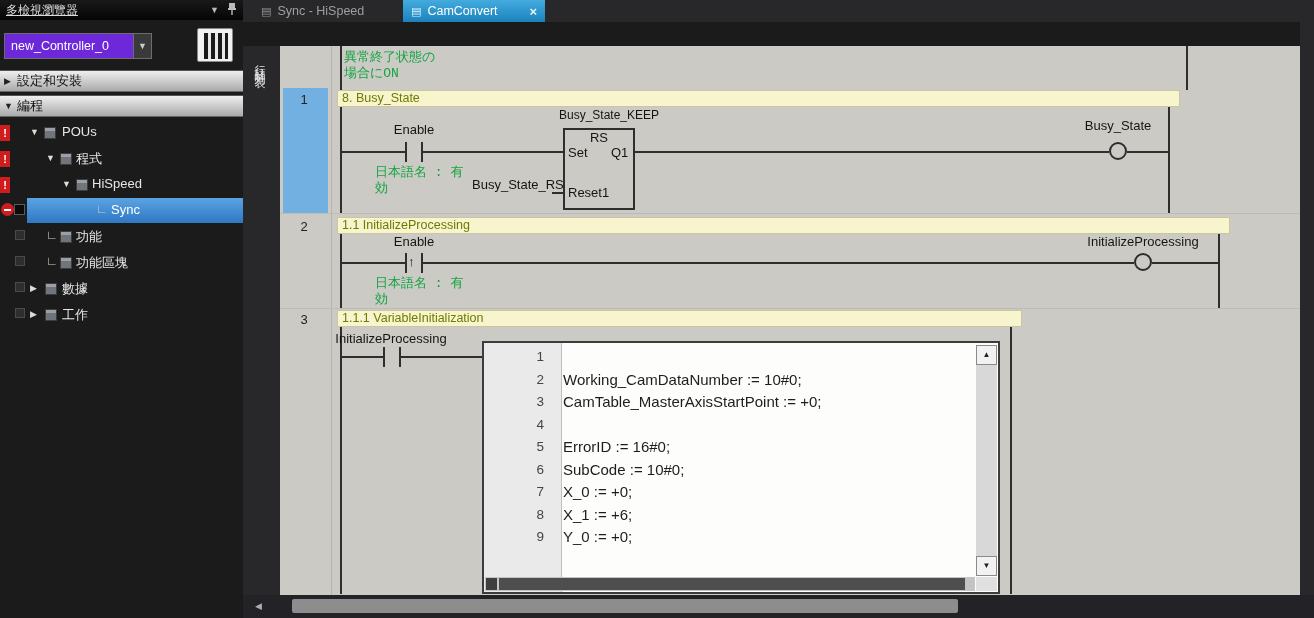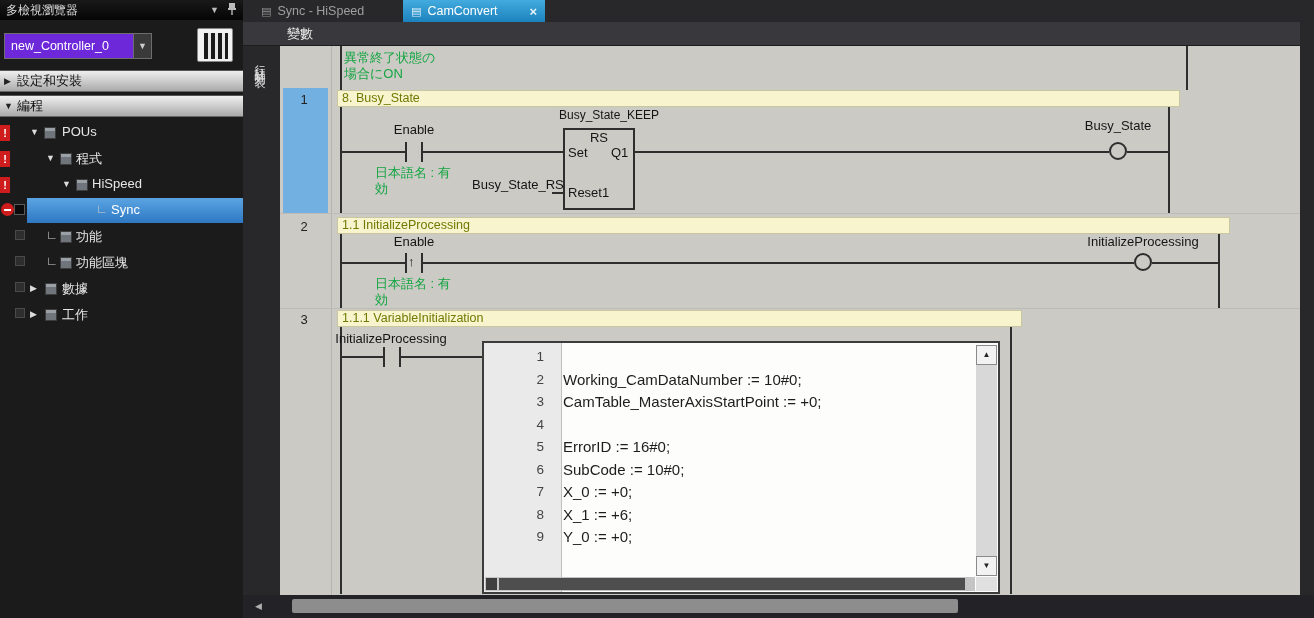--- a/index.html
+++ b/index.html
@@ -5,21 +5,21 @@
   * { box-sizing: border-box; margin: 0; padding: 0; }
   html,body { width:1314px; height:618px; overflow:hidden; background:#1b1b1b;
               font-family:"Liberation Sans","DejaVu Sans",sans-serif; }
   .app { position:relative; width:1314px; height:618px; background:#1b1b1b; }
 
   
   .sidebar { position:absolute; left:0; top:0; width:243px; height:618px; background:#1b1b1b; }
   .sb-title { position:absolute; left:0; top:0; width:243px; height:20px;
               background:linear-gradient(#191919,#050505); color:#ddd; font-size:12px;
               display:flex; align-items:center; padding:0 6px; }
-  .sb-title .ttl { flex:1; }
+  .sb-title .ttl { flex:1;text-decoration:underline; }
   .sb-title .tbtn { color:#bbb; font-size:9px; margin-left:8px; }
   .dropdown { position:absolute; left:4px; top:33px; width:148px; height:26px;
               background:#6d28d9; border:1px solid #6d6d6d; color:#fff; font-size:12.5px;
               display:flex; align-items:center; }
   .dropdown .dval { flex:1; padding-left:6px; white-space:nowrap; overflow:hidden; }
   .dropdown .dbtn { width:18px; height:100%; border-left:1px solid #6d6d6d; color:#ccc;
                     font-size:9px; display:flex; align-items:center; justify-content:center; background:#3a3a3a; }
   .ctrl-ic { position:absolute; left:197px; top:28px; width:36px; height:34px; background:#f2f2f2;
              border-radius:2px; border:1px solid #888; }
   .ctrl-ic .stripes { position:absolute; left:6px; top:4px; width:24px; height:26px;
@@ -71,21 +71,21 @@
   .editor { position:absolute; left:280px; top:46px; width:1020px; height:549px; background:#cbcac4; overflow:hidden; }
   .numcol-line { position:absolute; left:51px; top:0; width:1px; height:549px; background:#b5b4ae; }
   .sep { position:absolute; left:0; height:1px; background:#bcbbb5; }
   .rnum { position:absolute; left:0; width:48px; text-align:center; font-size:13px; color:#222; }
   .rnum-hl { position:absolute; left:3px; top:42px; width:45px; height:125px; background:#72b0e2; }
   .wire { position:absolute; height:2px; background:#2e2e2e; }
   .vline { position:absolute; width:2px; background:#2e2e2e; }
   .cbar { position:absolute; width:2px; height:20px; background:#2e2e2e; }
   .coil { position:absolute; width:18px; height:18px; border:2px solid #2e2e2e; border-radius:50%; }
   .lab { position:absolute; font-size:13px; color:#151515; text-align:center; white-space:nowrap; }
-  .grn { position:absolute; font-size:13px; color:#15a543; line-height:16px; white-space:nowrap; }
+  .grn { position:absolute; font-size:13px; color:#15a543; line-height:16px; white-space:nowrap;font-family:Liberation Mono, monospace; }
   .rcomment { position:absolute; height:17px; background:#f7f4ce; border:1px solid #c9c6a0;
               color:#6e7b00; font-size:12.5px; line-height:15px; padding-left:4px; white-space:nowrap; }
   .fblock { position:absolute; border:2px solid #2e2e2e; }
   .pin { position:absolute; font-size:13px; color:#151515; white-space:nowrap; }
   .edge-arrow { position:absolute; font-size:13px; font-weight:bold; color:#151515; }
 
   
   .stbox { position:absolute; left:202px; top:295px; width:518px; height:253px; background:#fdfdfc; border:2px solid #3c3c3c; }
   .st-gutter { position:absolute; left:0; top:0; width:78px; height:100%; background:#eaeaea; border-right:1px solid #c0c0c0; }
   .st-rows { position:absolute; left:0; top:3px; right:24px; }
@@ -191,23 +191,20 @@
       <span class="tic2">▤</span>
       <span>Sync - HiSpeed</span>
     </div>
     <div class="tab active">
       <span class="tic2">▤</span>
       <span>CamConvert</span>
       <span class="closex">×</span>
     </div>
   </div>
 
-  <div class="varbar">
-    <span>變數</span>
-  </div>
 
   <div class="lrail">
     <span class="vtext">行註解列表</span>
   </div>
 
   <div class="editor">
     <div class="numcol-line"></div>
     <div class="sep" style="top:167px;width:1020px"></div>
     <div class="sep" style="top:262px;width:1020px"></div>
 

